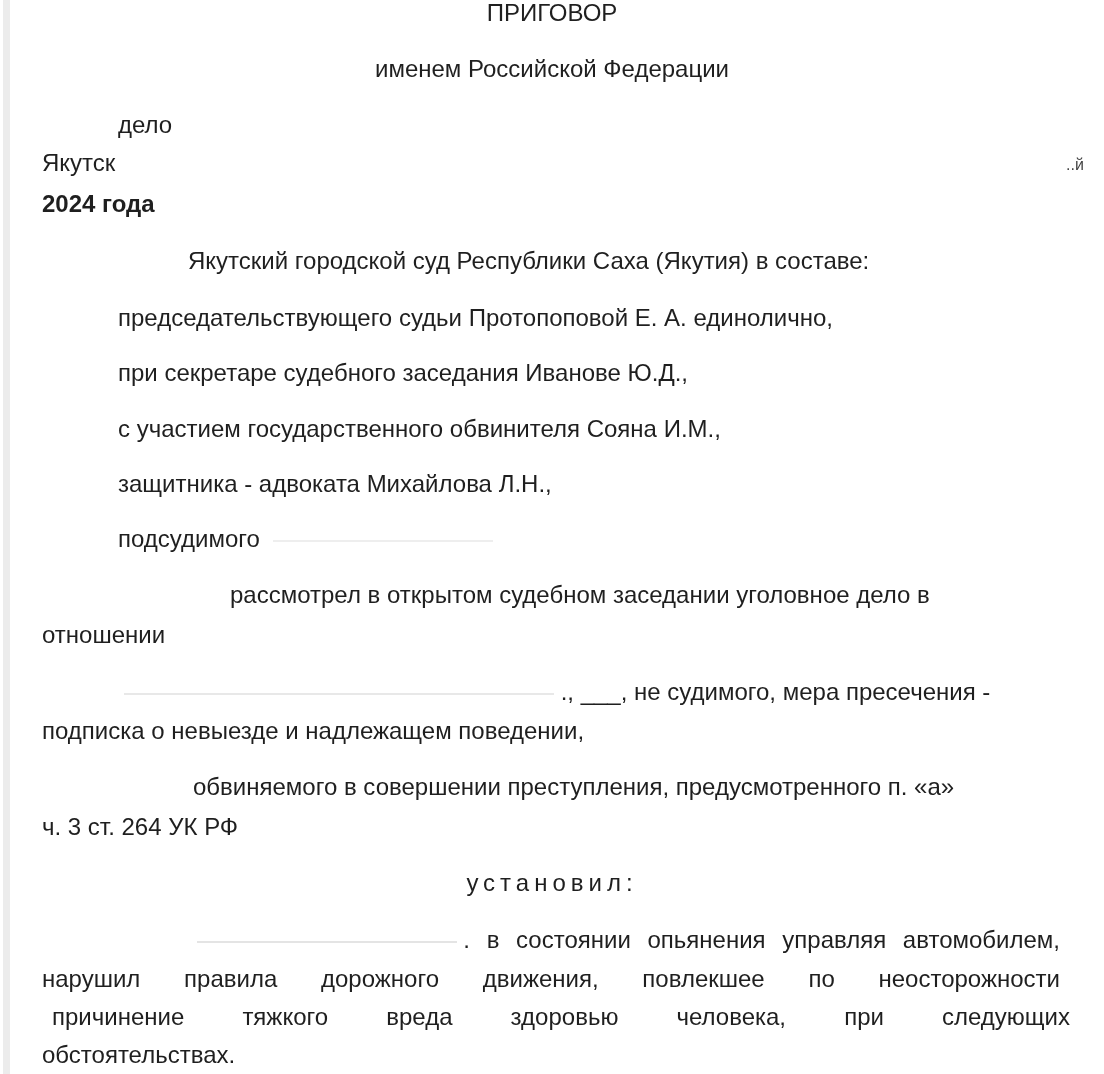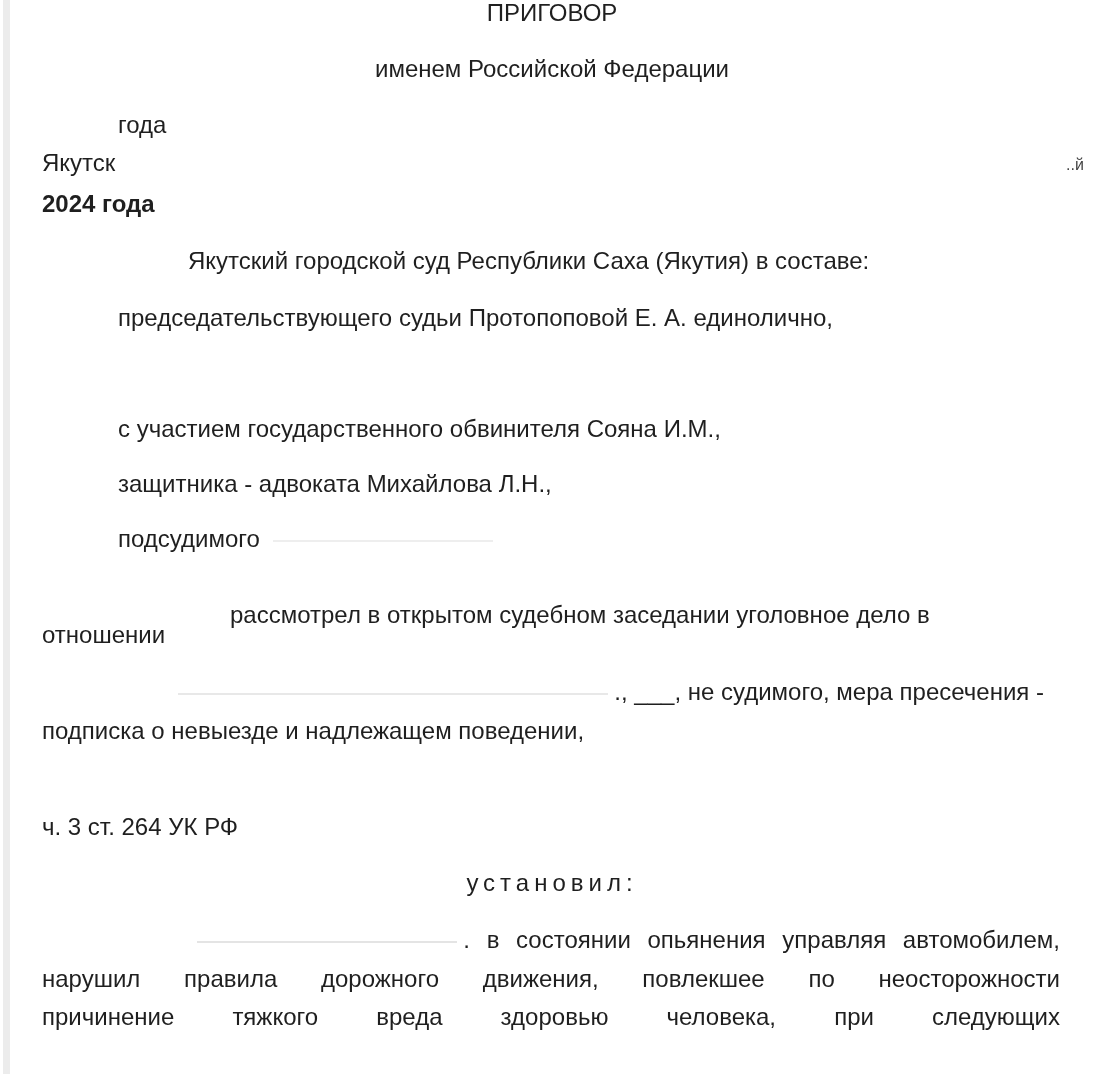--- a/index.html
+++ b/index.html
@@ -25,47 +25,50 @@
 </head>
 <body>
 
 <div class="left-strip"></div>
 
 <div class="doc">
 
   <div class="line center" style="top:-2px;">ПРИГОВОР</div>
   <div class="line center" style="top:54px;">именем Российской Федерации</div>
 
-  <div class="line" style="left:118px; top:110px;">года</div>
+  <div class="line" style="left:118px; top:110px;">дело</div>
   <div class="line" style="left:42px; top:148px;">Якутск</div>
   <div class="line" style="left:1066px; top:150px; color:#444; font-size:16px;">..й</div>
   <div class="line" style="left:42px; top:189px;font-weight:bold;">2024 года</div>
 
   <div class="line" style="left:188px; top:246px;">Якутский городской суд Республики Саха (Якутия) в составе:</div>
   <div class="line" style="left:118px; top:303px;">председательствующего судьи Протопоповой Е. А. единолично,</div>
+  <div class="line" style="left:118px; top:358px;">при секретаре судебного заседания Иванове Ю.Д.,</div>
   <div class="line" style="left:118px; top:414px;">с участием государственного обвинителя Сояна И.М.,</div>
   <div class="line" style="left:118px; top:469px;">защитника - адвоката Михайлова Л.Н.,</div>
   <div class="line" style="left:118px; top:524px;">
     <span>подсудимого</span>
     <span class="redact" style="width:220px; margin-left:6px; background:#eeeeee;"></span>
   </div>
 
-  <div class="line" style="left:230px; top:580px;margin-top:20px;">рассмотрел в открытом судебном заседании уголовное дело в</div>
+  <div class="line" style="left:230px; top:580px;">рассмотрел в открытом судебном заседании уголовное дело в</div>
   <div class="line" style="left:42px; top:620px;">отношении</div>
 
-  <div class="line" style="left:102px; top:677px; width:942px; text-align:right;">
+  <div class="line" style="left:124px; top:677px; width:942px; ">
     <span class="redact" style="width:430px; background:#e8e8e8;"></span>
     <span>., ___, не судимого, мера пресечения -</span>
   </div>
   <div class="line" style="left:42px; top:716px;">подписка о невыезде и надлежащем поведении,</div>
 
+  <div class="line" style="left:193px; top:772px;">обвиняемого в совершении преступления, предусмотренного п. «а»</div>
   <div class="line" style="left:42px; top:812px;">ч. 3 ст. 264 УК РФ</div>
 
   <div class="line center spaced" style="top:868px;">установил:</div>
 
   <div class="line" style="left:118px; top:925px; width:942px; text-align:right;">
     <span class="redact" style="width:260px; background:#e4e4e4;"></span>
     <span style="word-spacing:10px;">. в состоянии опьянения управляя автомобилем,</span>
   </div>
   <div class="line justify" style="left:42px; top:964px; width:1018px;">нарушил правила дорожного движения, повлекшее по неосторожности</div>
-  <div class="line justify" style="left:42px; top:1002px; width:1018px;">причинение тяжкого вреда здоровью человека, при следующих</div>
+  <div class="line justify" style="left:52px; top:1002px; width:1018px;">причинение тяжкого вреда здоровью человека, при следующих</div>
+  <div class="line" style="left:42px; top:1040px;">обстоятельствах.</div>
 
 </div>
 
 </body></html>

